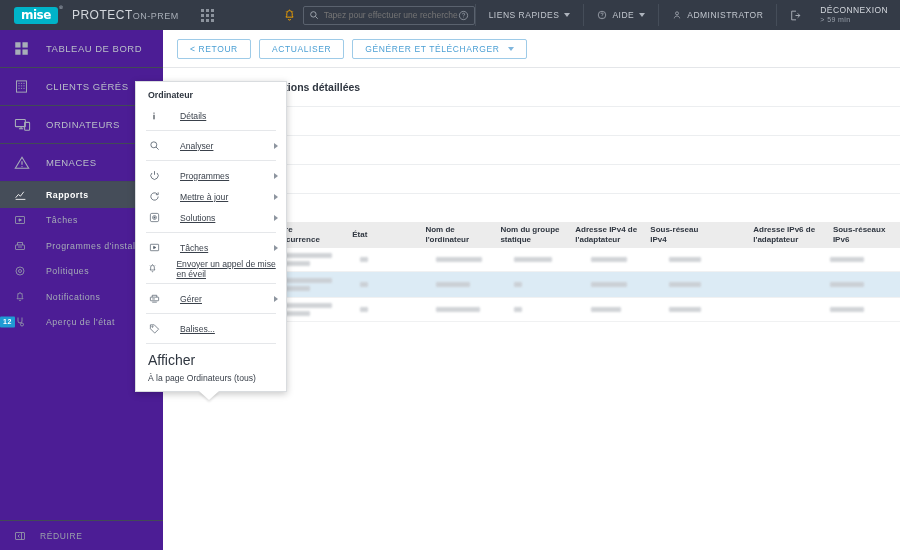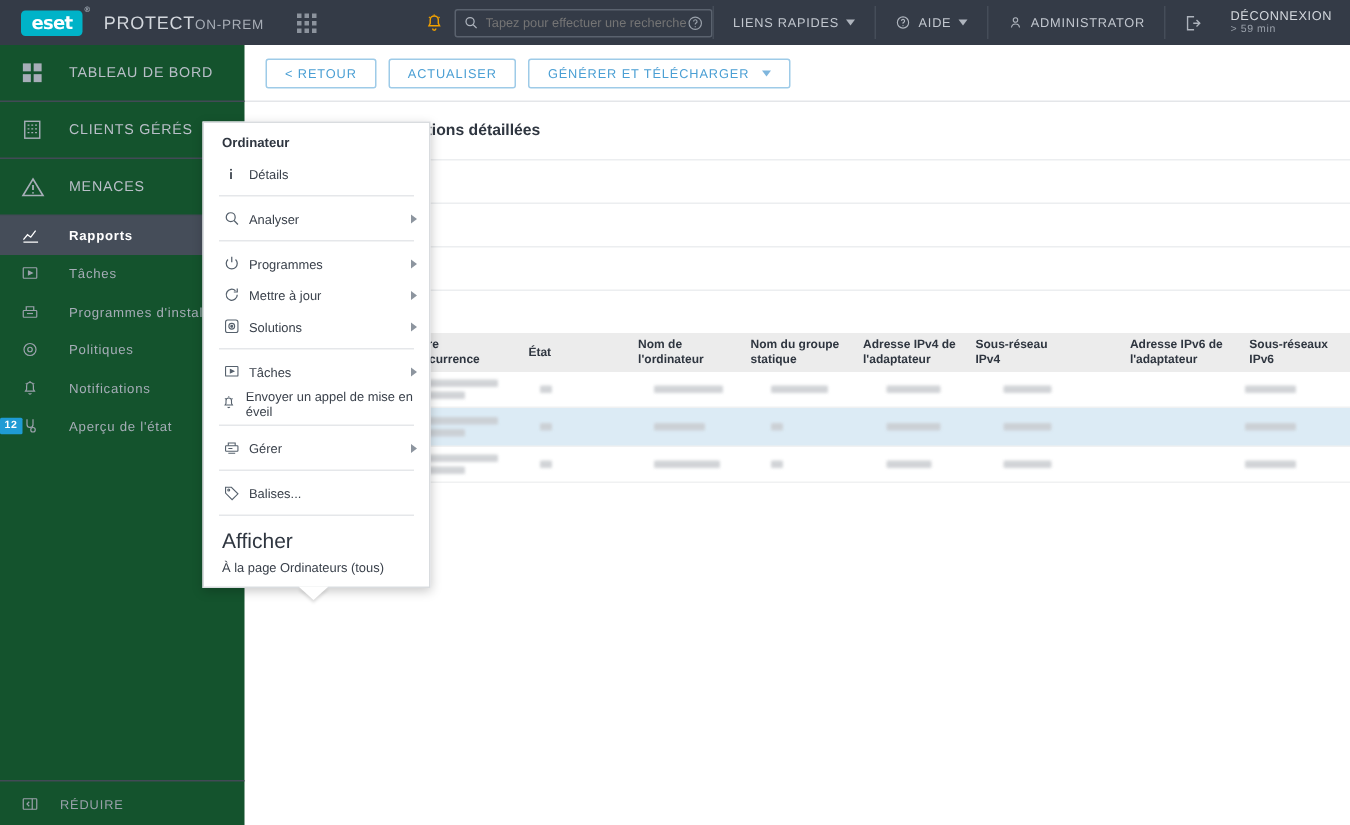--- a/index.html
+++ b/index.html
@@ -71,21 +71,21 @@
   }
   .caret-d { width:0;height:0;border-left:3.5px solid transparent;border-right:3.5px solid transparent;border-top:4px solid #aeb4bd; }
   .logout { display:flex; align-items:center; gap:18px; padding:0 12px 0 12px; }
   .logout-txt { display:flex; flex-direction:column; line-height:1.25; }
   .logout-txt .l1 { font-size:8.5px; color:#d3d7dd; letter-spacing:.4px; }
   .logout-txt .l2 { font-size:7px; color:#9aa1ab; }
 
   
   .sidebar {
     position:absolute; top:30px; left:0; width:163px; height:520px;
-    background:#14532d; z-index:30;
+    background:#4c1d95; z-index:30;
   }
   .side-item {
     position:relative; height:31px; display:flex; align-items:center;
     border-bottom:1px solid #424a56;
     color:#b9bfc8; font-size:9px; letter-spacing:.5px;
     padding-left: 14px;
   }
   .side-item.major { height:38px; font-size:9.5px; }
   .side-item .ico {
     width:26px; display:flex; align-items:center; justify-content:flex-start;
@@ -163,21 +163,21 @@
   }
   .ctx-title {
     font-weight:bold; font-size:8.8px; color:#2f3640;
     padding: 2px 0 5px 12px;
   }
   .ctx-item {
     display:flex; align-items:center; height:21px; padding-left:10px; padding-right:8px;
     color:#3a414b;
   }
   .ctx-item .ci { width:16px; display:flex; align-items:center; justify-content:center; color:#55606c; font-size:9px;}
-  .ctx-item .cl { margin-left:4px; }
+  .ctx-item .cl { margin-left:18px;text-decoration:underline; }
   .ctx-item .arr {
     margin-left:auto; width:0;height:0;
     border-top:3.2px solid transparent;border-bottom:3.2px solid transparent;
     border-left:4px solid #8d959f;
   }
   .ctx-sep { height:1px; background:#e5e7ea; margin:4px 10px; }
   .ctx-sub { font-weight:normal; padding:4px 0 3px 12px; font-size:14px; color:#2f3640;}
   .ctx-link { padding: 2px 12px 4px 12px; font-size:8.6px; color:#3a414b;}
   .ctx-pointer {
     position:absolute; left:63px; bottom:-9px;
@@ -187,21 +187,21 @@
   }
   svg { display:block; }
 </style>
 </head>
 <body>
 
 <div class="app">
 
   <div class="topbar">
     <div class="brand">
-      <span class="eset-logo">eset</span>
+      <span class="eset-logo">mise</span>
       <span class="brand-name"><span>PROTECT</span><span class="small">ON-PREM</span></span>
     </div>
     <div class="grid-icon">
       <i></i>
         <i></i>
         <i></i>
         <i></i>
         <i></i>
         <i></i>
         <i></i>
@@ -298,20 +298,31 @@
     <div class="side-item major">
       <span class="ico">
         <svg width="15" height="15" viewBox="0 0 24 24" fill="none" stroke="#a7aeb8" stroke-width="1.5">
           <rect x="4" y="3" width="16" height="18"></rect>
           <path d="M7 7h2M11 7h2M15 7h2M7 11h2M11 11h2M15 11h2M7 15h2M11 15h2M15 15h2" stroke-width="1.3"></path>
         </svg>
       </span>
       <span class="lbl">CLIENTS GÉRÉS</span>
     </div>
 
+    <div class="side-item major">
+      <span class="ico">
+        <svg width="17" height="17" viewBox="0 0 24 24" fill="none" stroke="#a7aeb8" stroke-width="1.5">
+          <rect x="2" y="5" width="14" height="10" rx="1"></rect>
+            <path d="M7 18h6"></path>
+            <path d="M10 15v3"></path>
+          <rect x="15" y="9" width="7" height="11" rx="1"></rect>
+        </svg>
+      </span>
+      <span class="lbl">ORDINATEURS</span>
+    </div>
 
     <div class="side-item major">
       <span class="ico">
         <svg width="16" height="16" viewBox="0 0 24 24" fill="none" stroke="#a7aeb8" stroke-width="1.6">
           <path d="M12 3.5L22 20H2z"></path>
             <path d="M12 9.5v5" stroke-width="1.8"></path>
             <circle cx="12" cy="17.3" r=".9" fill="#a7aeb8" stroke="none"></circle>
         </svg>
       </span>
       <span class="lbl">MENACES</span>

